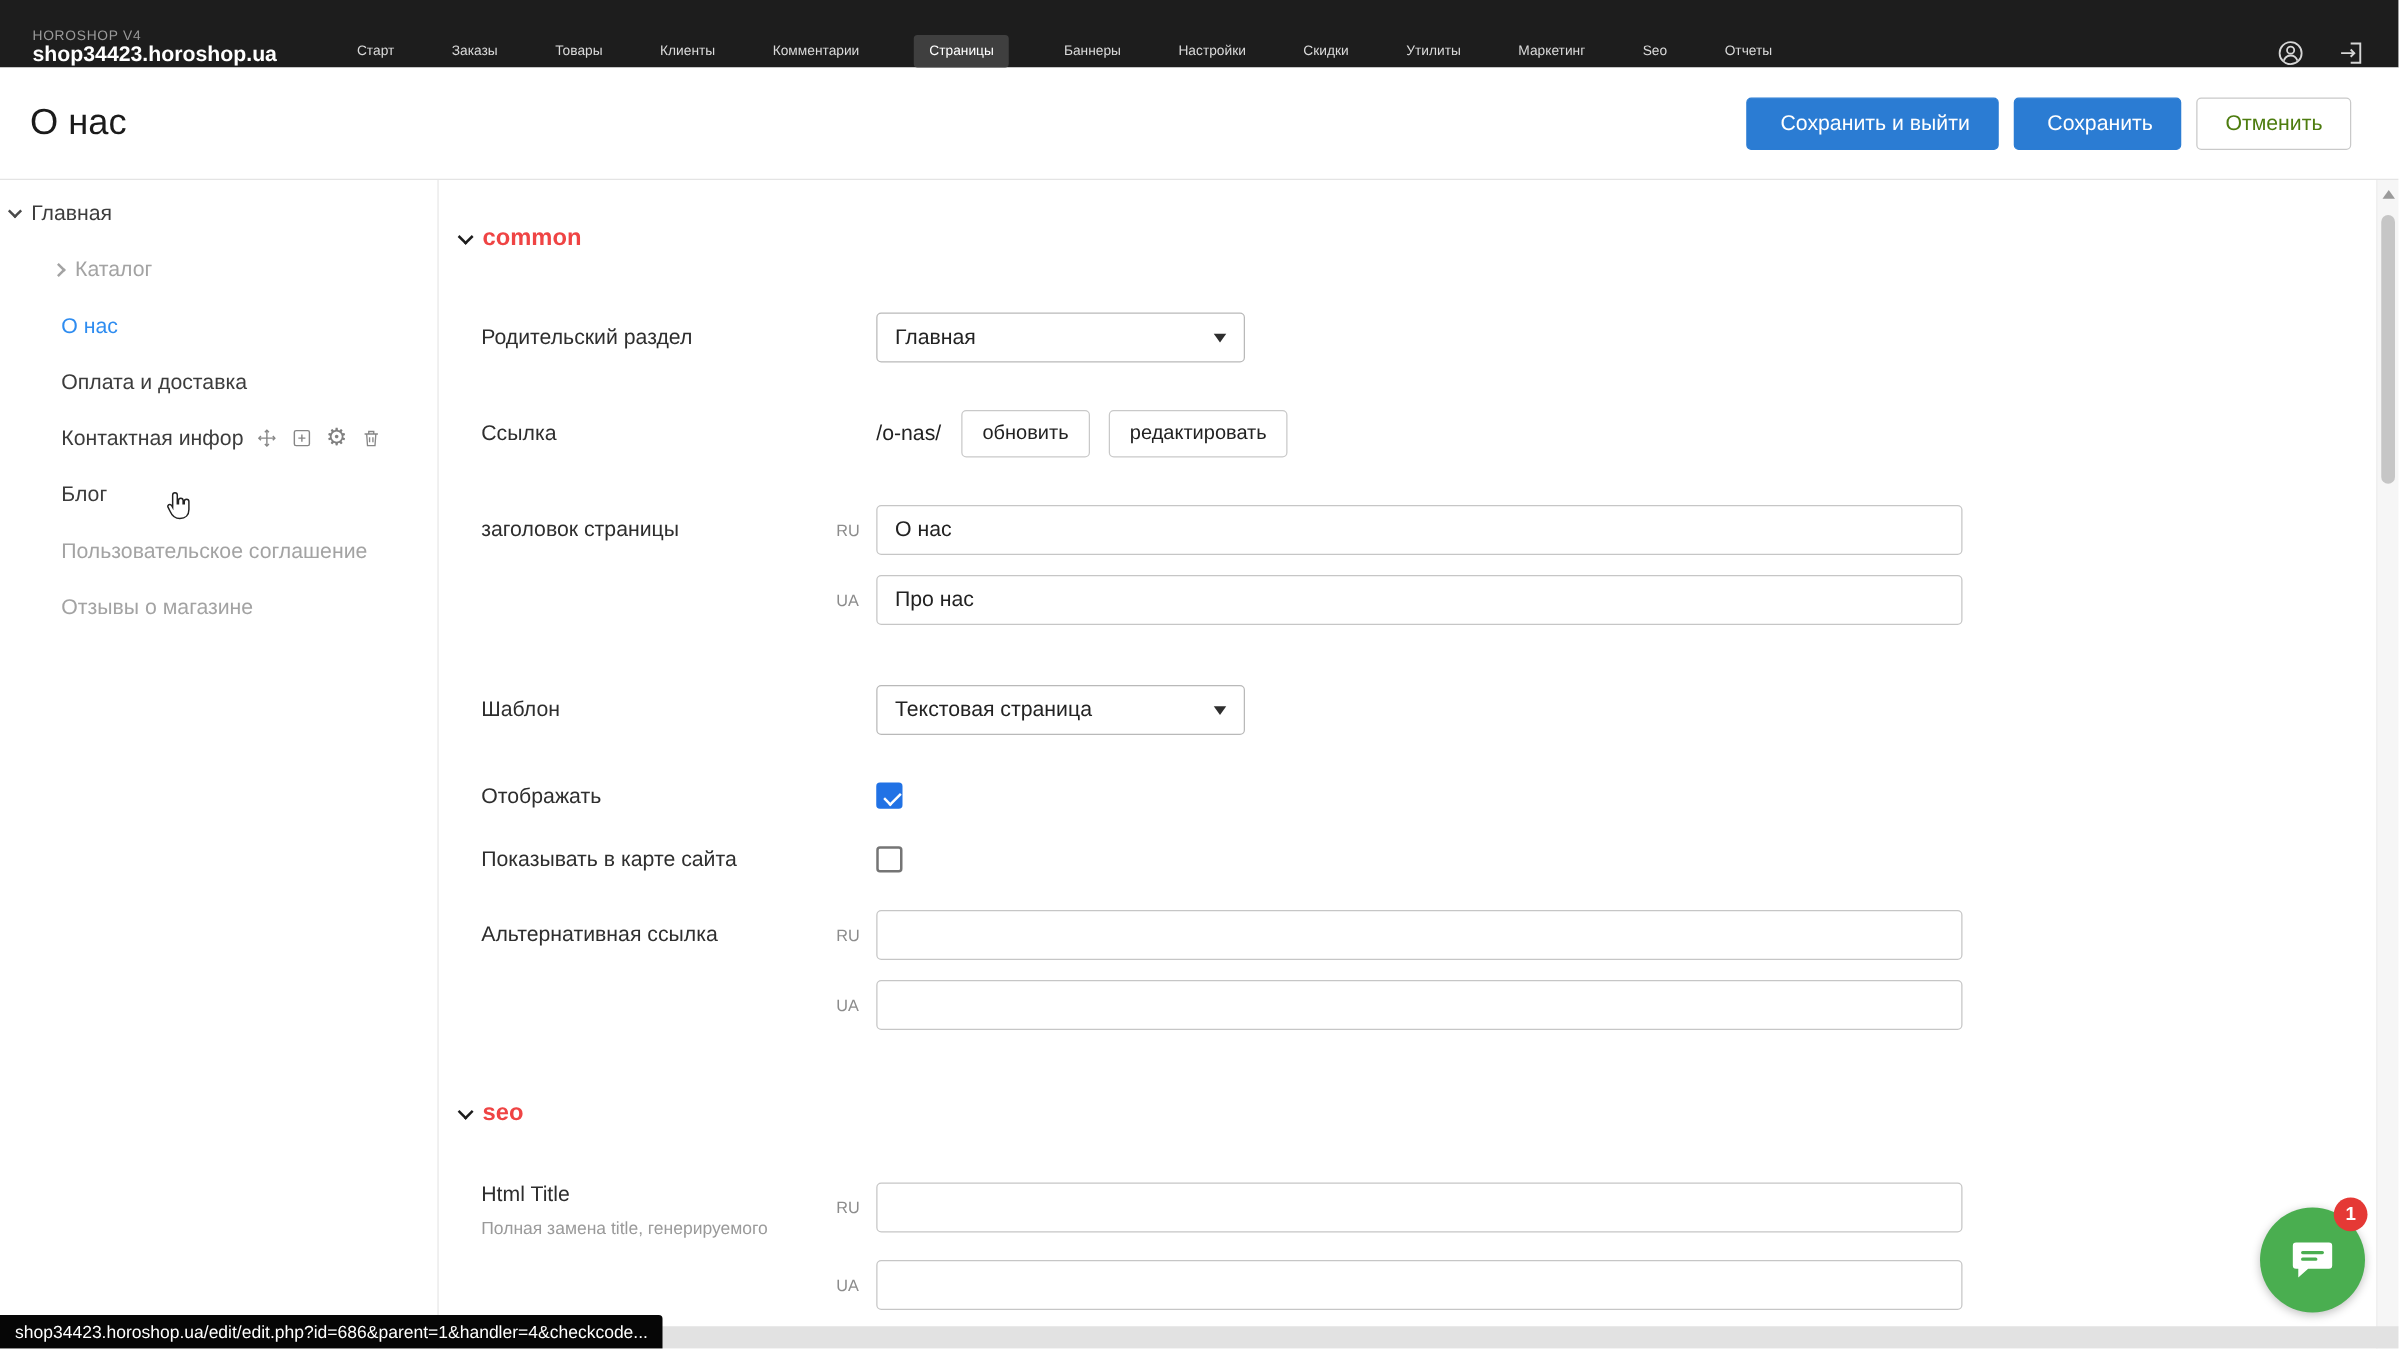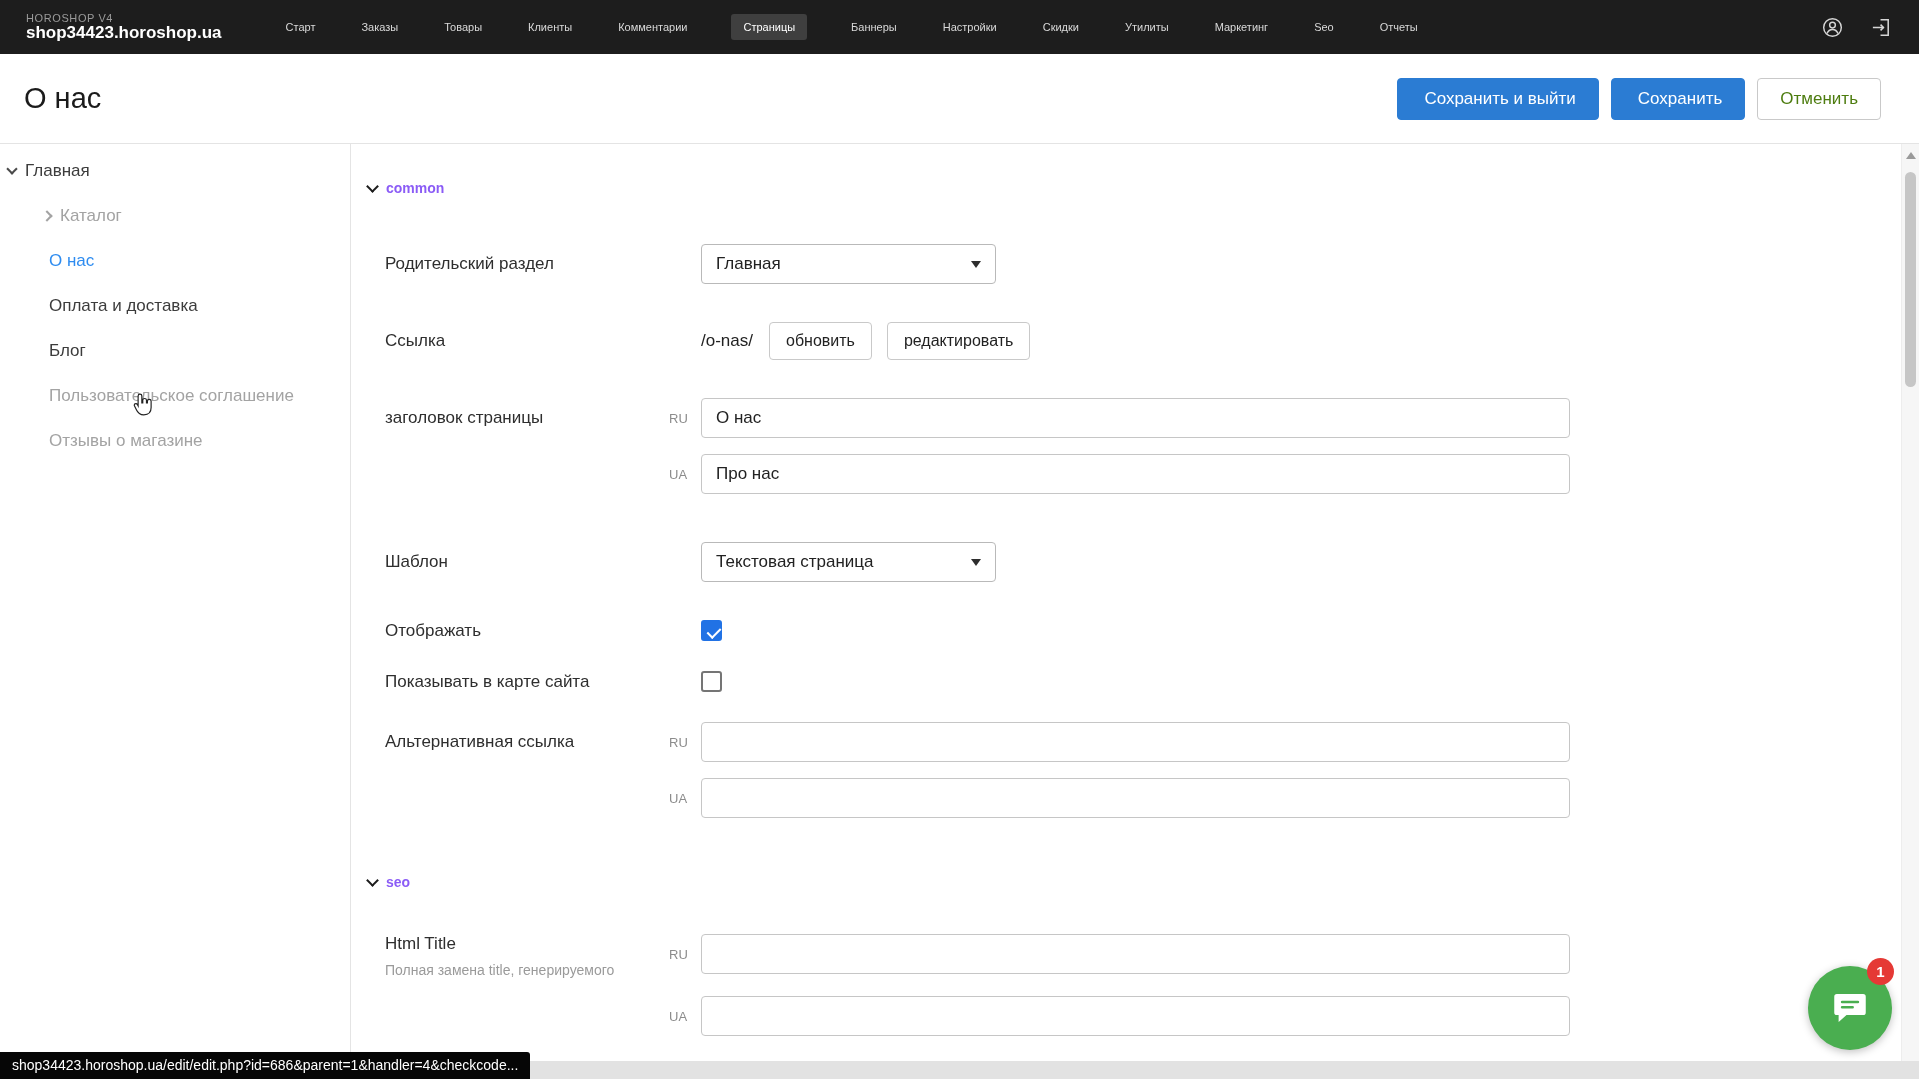--- a/index.html
+++ b/index.html
@@ -1,21 +1,21 @@
 <!DOCTYPE html>
 <html><head>
 <meta charset="utf-8">
 <style>
   * { margin:0; padding:0; box-sizing:border-box; }
   html,body { width:1919px; height:1079px; }
   body { font-family:"Liberation Sans", sans-serif; background:#fff; }
   .app { position:relative; width:1919px; height:1079px; overflow:hidden; background:#fff; }
 
   
-  .topnav { height:54px; background:#1d1d1d; display:flex; align-items:center; padding:0 26px; color:#d9d9d9; }
+  .topnav { height:54px; background:#1d1d1d; display:flex; align-items:flex-end; padding:0 26px; color:#d9d9d9; }
   .brand { margin-right:62px; line-height:1.1; }
   .brand-small { font-size:11px; color:#9a9a9a; letter-spacing:.6px; }
   .brand-main { font-size:17px; font-weight:bold; color:#fff; }
   .nav-items { display:flex; list-style:none; gap:42px; font-size:11px; align-items:center; }
   .nav-items li { cursor:pointer; white-space:nowrap; padding:7px 2px; }
   .nav-items li.active { background:#3f3f3f; color:#fff; padding:7px 12px; border-radius:3px; }
   .nav-right { margin-left:auto; display:flex; align-items:center; gap:26px; }
   .nav-icon svg { display:block; }
 
   
@@ -39,21 +39,21 @@
   .chev { display:inline-block; width:8px; height:8px; border-right:2px solid #4a4a4a; border-bottom:2px solid #4a4a4a; }
   .chev-down { transform:rotate(45deg); margin-top:-4px; }
   .chev-right { transform:rotate(-45deg); }
   .chev.muted-chev { border-color:#a3a3a3; }
   .tree-actions { display:flex; align-items:center; gap:11px; margin-left:10px; color:#808080; }
   .tree-actions svg { display:block; }
   .gear-glyph { font-size:19px; line-height:1; color:#808080; }
 
   
   .content { flex:1; padding:36px 0 0 17px; background:#fff; position:relative; overflow:hidden; }
-  .section-header { display:flex; align-items:center; gap:9px; font-size:14px; font-weight:bold; color:#8b5cf6; cursor:pointer; }
+  .section-header { display:flex; align-items:center; gap:9px; font-size:19px; font-weight:bold; color:#ef4444; cursor:pointer; }
   .section-header .chev { width:9px; height:9px; border-width:2.4px; border-color:#1c1c1c; }
   .sec-common { margin-bottom:48px; }
   .sec-seo { margin-top:56px; margin-bottom:44px; }
   .form-row { display:flex; align-items:center; margin-left:17px; }
   .form-row.top-align { align-items:flex-start; }
   .flabel { width:316px; flex-shrink:0; font-size:17px; color:#2e2e2e; }
   .flabel .hint { font-size:14px; color:#9a9a9a; margin-top:8px; line-height:1.25; }
   .fcontrol { display:flex; align-items:center; position:relative; }
   .mb38 { margin-bottom:38px; }
   .mb30 { margin-bottom:30px; }
@@ -148,20 +148,44 @@
         <span class="chev chev-right muted-chev"></span>
         <span>Каталог</span>
       </div>
       <div class="tree-item lvl1 selected">
         <span>О нас</span>
       </div>
       <div class="tree-item lvl1">
         <span>Оплата и доставка</span>
       </div>
       <div class="tree-item lvl1">
+        <span>Контактная инфор</span>
+        <span class="tree-actions">
+          <span>
+            <svg width="17" height="17" viewBox="0 0 24 24" fill="none" stroke="#868686" stroke-width="1.6">
+              <path d="M12 3v18M3 12h18"></path>
+              <path d="M9.7 5.3L12 3l2.3 2.3M9.7 18.7L12 21l2.3-2.3M5.3 9.7L3 12l2.3 2.3M18.7 9.7L21 12l-2.3 2.3"></path>
+            </svg>
+          </span>
+          <span>
+            <svg width="17" height="17" viewBox="0 0 24 24" fill="none" stroke="#868686" stroke-width="1.6">
+              <rect x="3.5" y="3.5" width="17" height="17" rx="2"></rect>
+                <path d="M12 8v8M8 12h8"></path>
+            </svg>
+          </span>
+          <span class="gear-glyph">⚙</span>
+          <span>
+            <svg width="16" height="17" viewBox="0 0 24 24" fill="none" stroke="#868686" stroke-width="1.6">
+              <path d="M4 7h16M9 7V4h6v3M6.5 7l1 14h9l1-14"></path>
+                <path d="M10 11v6M14 11v6"></path>
+            </svg>
+          </span>
+        </span>
+      </div>
+      <div class="tree-item lvl1">
         <span>Блог</span>
       </div>
       <div class="tree-item lvl1 muted">
         <span>Пользовательское соглашение</span>
       </div>
       <div class="tree-item lvl1 muted">
         <span>Отзывы о магазине</span>
       </div>
     </aside>
 

